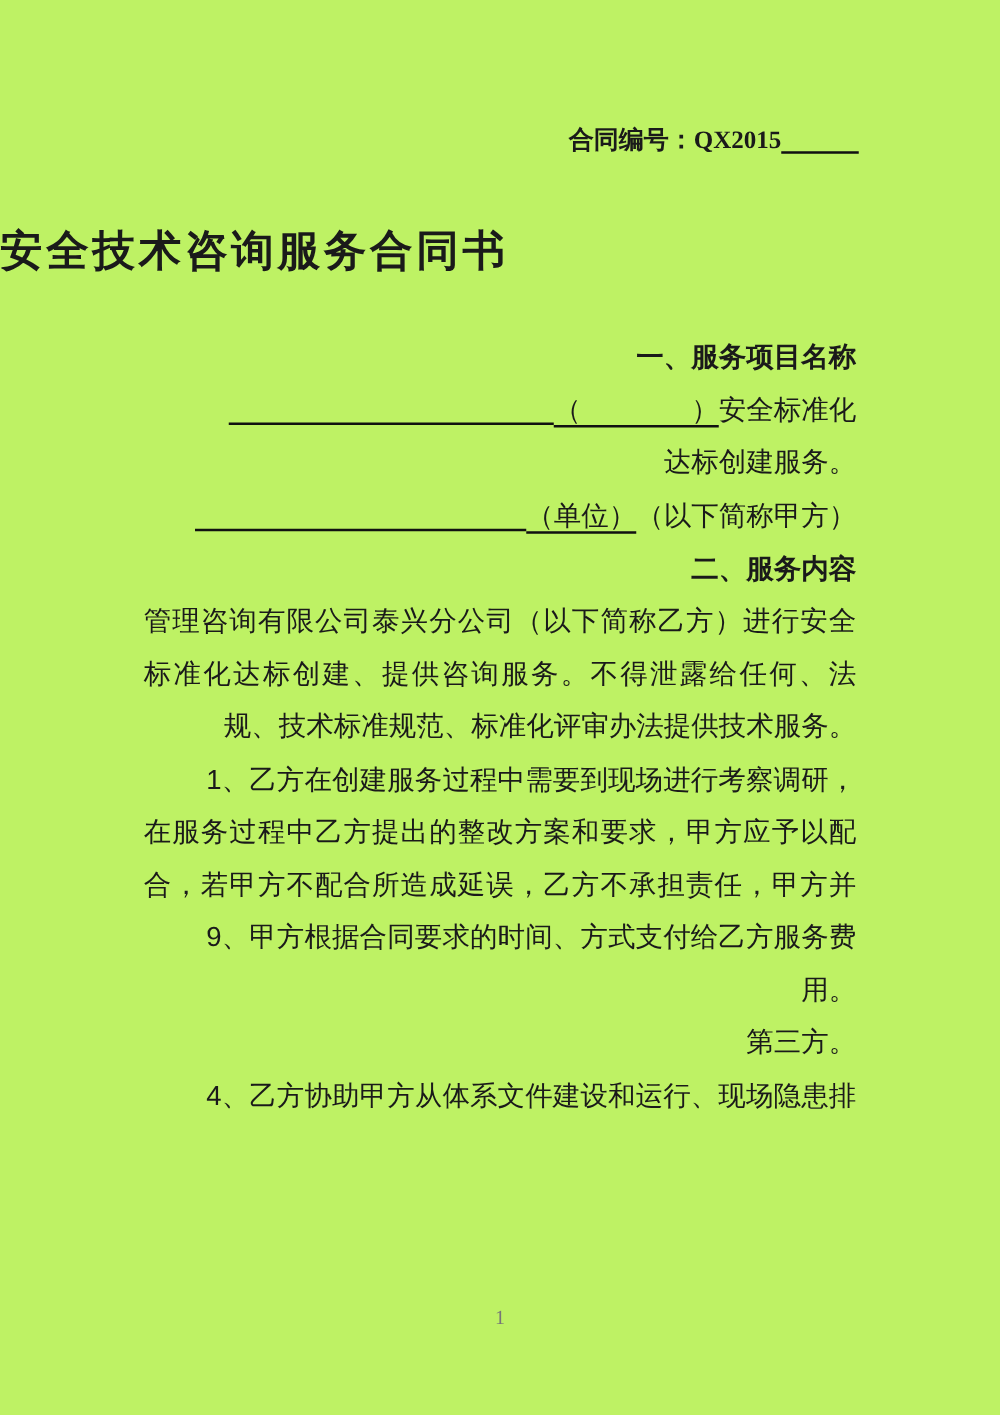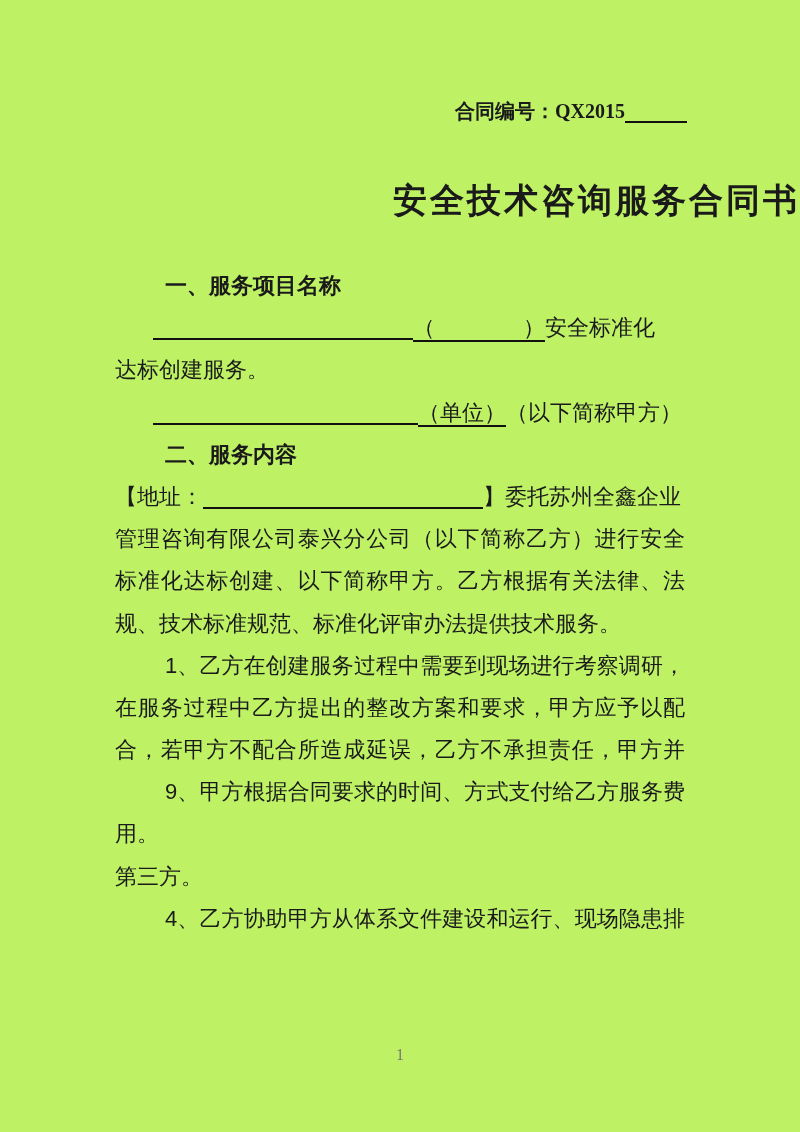--- a/index.html
+++ b/index.html
@@ -23,39 +23,40 @@
     font-size: 20px;
     white-space: nowrap;
   }
 
   
   .doc-title {
     position: absolute;
     top: 178px;
     left: 0;
     width: 100%;
-    text-align: right;
+    text-align: left;
     font-size: 34px;
     font-weight: 700;
     letter-spacing: 3px;
     white-space: nowrap;
   }
 
   
   .doc-body {
     position: absolute;
     top: 265px;
     left: 115px;
     width: 570px;
     font-size: 22px;
   }
   .line {
     height: 42.2px;
     line-height: 42.2px;
     white-space: nowrap;
+    text-align: right;
   }
   .heading { font-weight: 700; }
   .ind50 { padding-left: 50px; }
   .ind38 { padding-left: 38px; }
   .fill {
     white-space: normal;
     text-align: justify;
     text-align-last: justify;
   }
 
@@ -112,26 +113,23 @@
     </div>
 
     <div class="line">达标创建服务。</div>
 
     <div class="line ind38">
       <span class="blank bw-265"></span><span class="u">（单位）</span><span>（以下简称甲方）</span>
     </div>
 
     <div class="line heading ind50">二、服务内容</div>
 
-    <div class="line">
-      <span>【地址：</span><span class="blank bw-280"></span><span>】委托苏州全鑫企业</span>
-    </div>
 
     <div class="line fill">管理咨询有限公司泰兴分公司（以下简称乙方）进行安全</div>
-    <div class="line fill">标准化达标创建、以下简称甲方。乙方根据有关法律、法</div>
+    <div class="line fill">标准化达标创建、提供咨询服务。不得泄露给任何、法</div>
     <div class="line">规、技术标准规范、标准化评审办法提供技术服务。</div>
 
     <div class="line fill ind50">1、乙方在创建服务过程中需要到现场进行考察调研，</div>
     <div class="line fill">在服务过程中乙方提出的整改方案和要求，甲方应予以配</div>
     <div class="line fill">合，若甲方不配合所造成延误，乙方不承担责任，甲方并</div>
 
     <div class="line fill ind50">9、甲方根据合同要求的时间、方式支付给乙方服务费</div>
     <div class="line">用。</div>
 
     <div class="line">第三方。</div>

